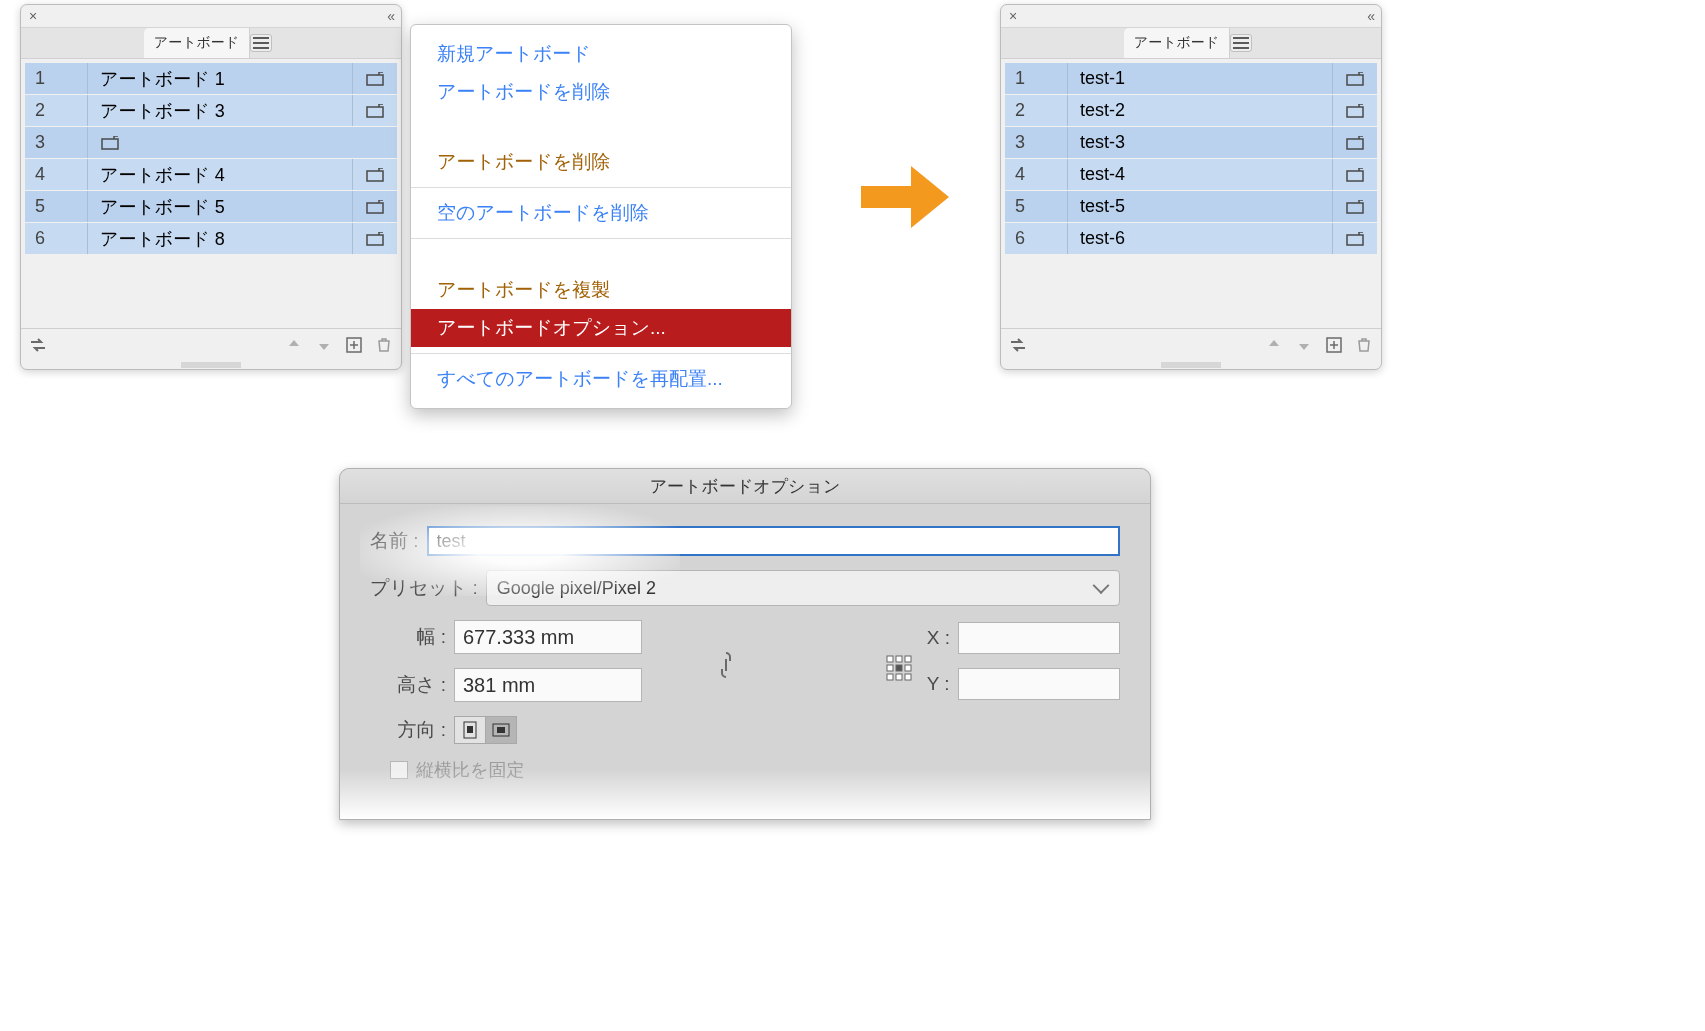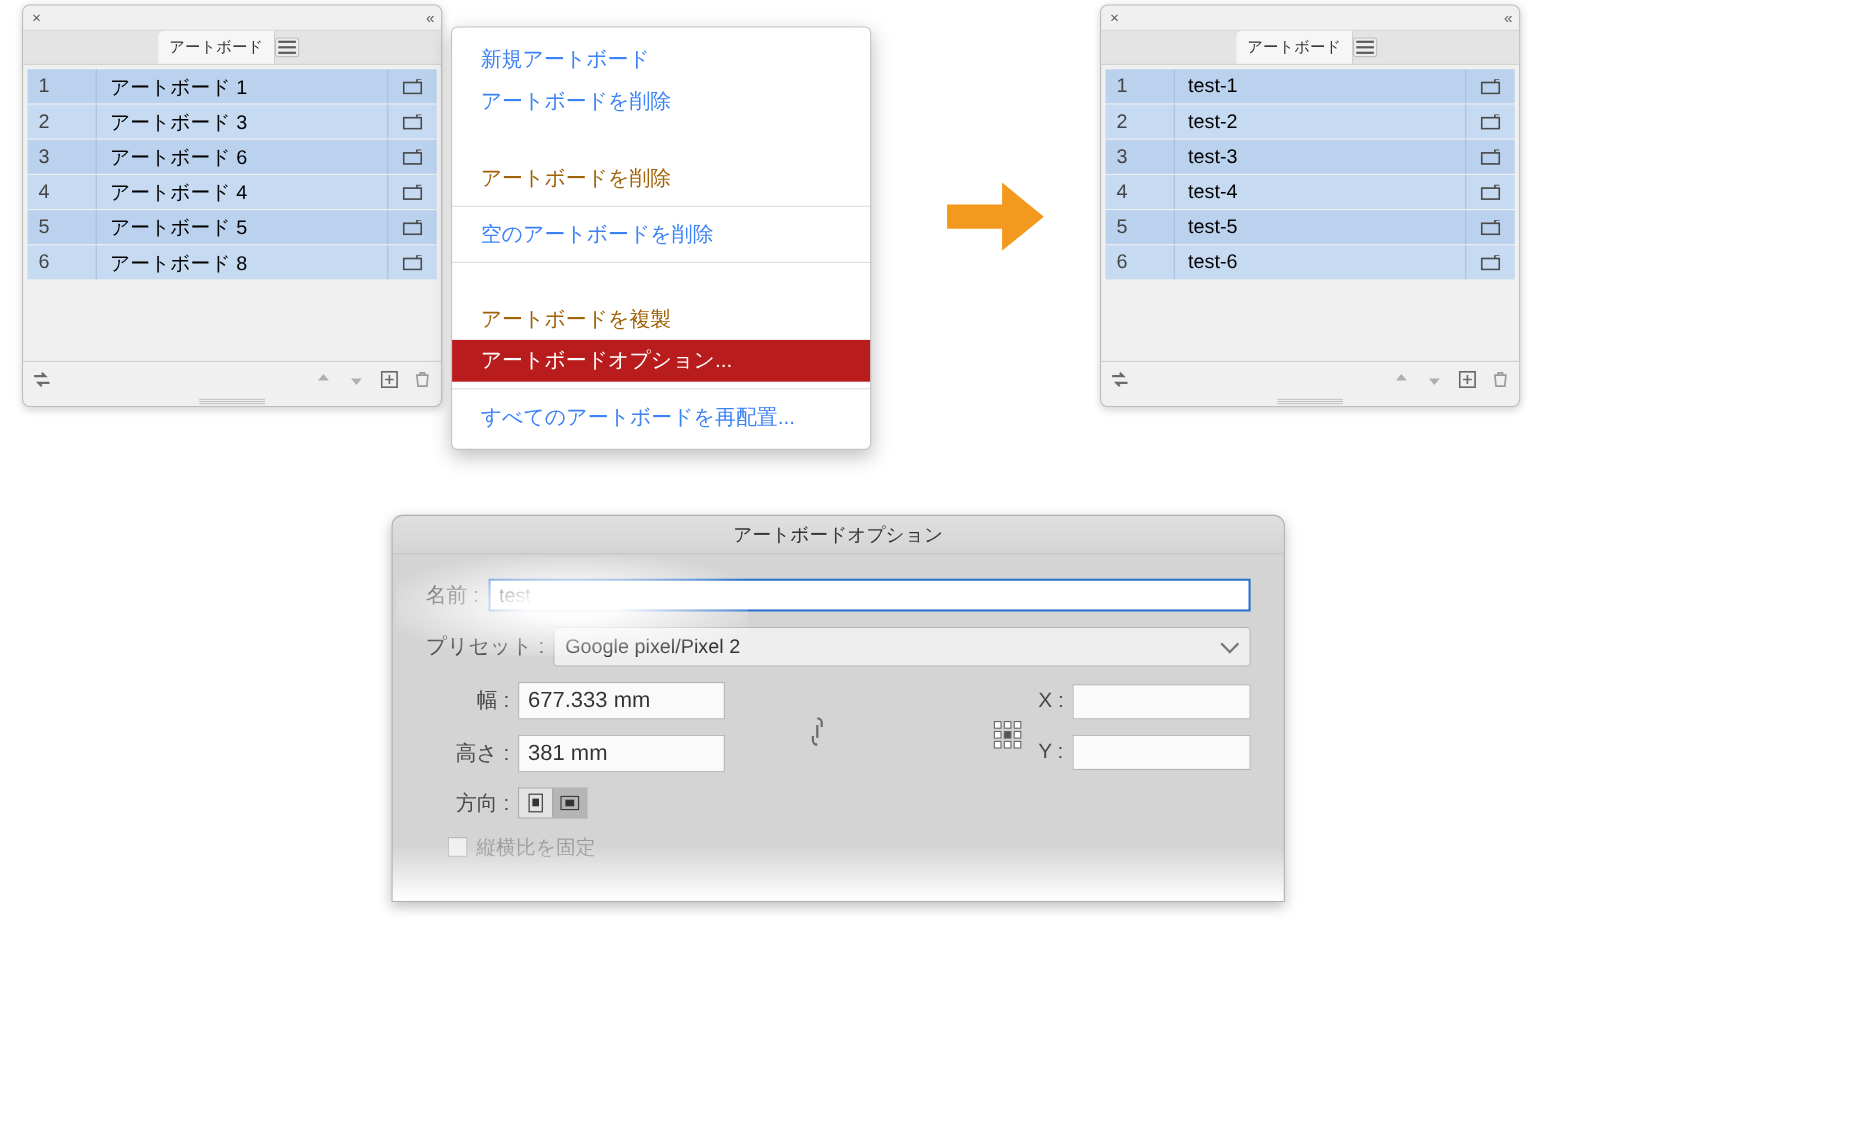--- a/index.html
+++ b/index.html
@@ -310,21 +310,20 @@
         <div class="ab-name">アートボード 3</div>
         <div class="ab-orient">
           <svg class="orient-svg" viewBox="0 0 18 14">
             <rect x="1" y="3" width="16" height="10" fill="none" stroke="#4a4a4a" stroke-width="1.5"></rect>
             <path d="M13 3V0h4" fill="none" stroke="#4a4a4a" stroke-width="1.5"></path>
           </svg>
         </div>
       </div>
       <div class="ab-row">
         <div class="ab-index">3</div>
-        <div class="ab-name">アートボード 6</div>
         <div class="ab-orient">
           <svg class="orient-svg" viewBox="0 0 18 14">
             <rect x="1" y="3" width="16" height="10" fill="none" stroke="#4a4a4a" stroke-width="1.5"></rect>
             <path d="M13 3V0h4" fill="none" stroke="#4a4a4a" stroke-width="1.5"></path>
           </svg>
         </div>
       </div>
       <div class="ab-row">
         <div class="ab-index">4</div>
         <div class="ab-name">アートボード 4</div>
@@ -513,21 +512,21 @@
         </svg>
       </span>
   </div>
   <div class="resize-strip">
     <svg width="60" viewBox="0 0 60 6">
         <path d="M0 1h60M0 3h60M0 5h60" stroke="#bdbdbd"></path>
       </svg>
   </div>
 </div>
 
-<div class="options-dialog" style="left:356px; top:468px; width:810px; height:350px;">
+<div class="options-dialog" style="left:339px; top:468px; width:810px; height:350px;">
   <div class="options-titlebar">アートボードオプション</div>
   <div class="options-body">
     <div class="field-row">
       <span class="field-label">名前 :</span>
       <input class="text-input" value="test" style="">
     </div>
     <div class="field-row">
       <span class="field-label">プリセット :</span>
       <div class="preset-select">
         <span>Google pixel/Pixel 2</span>

